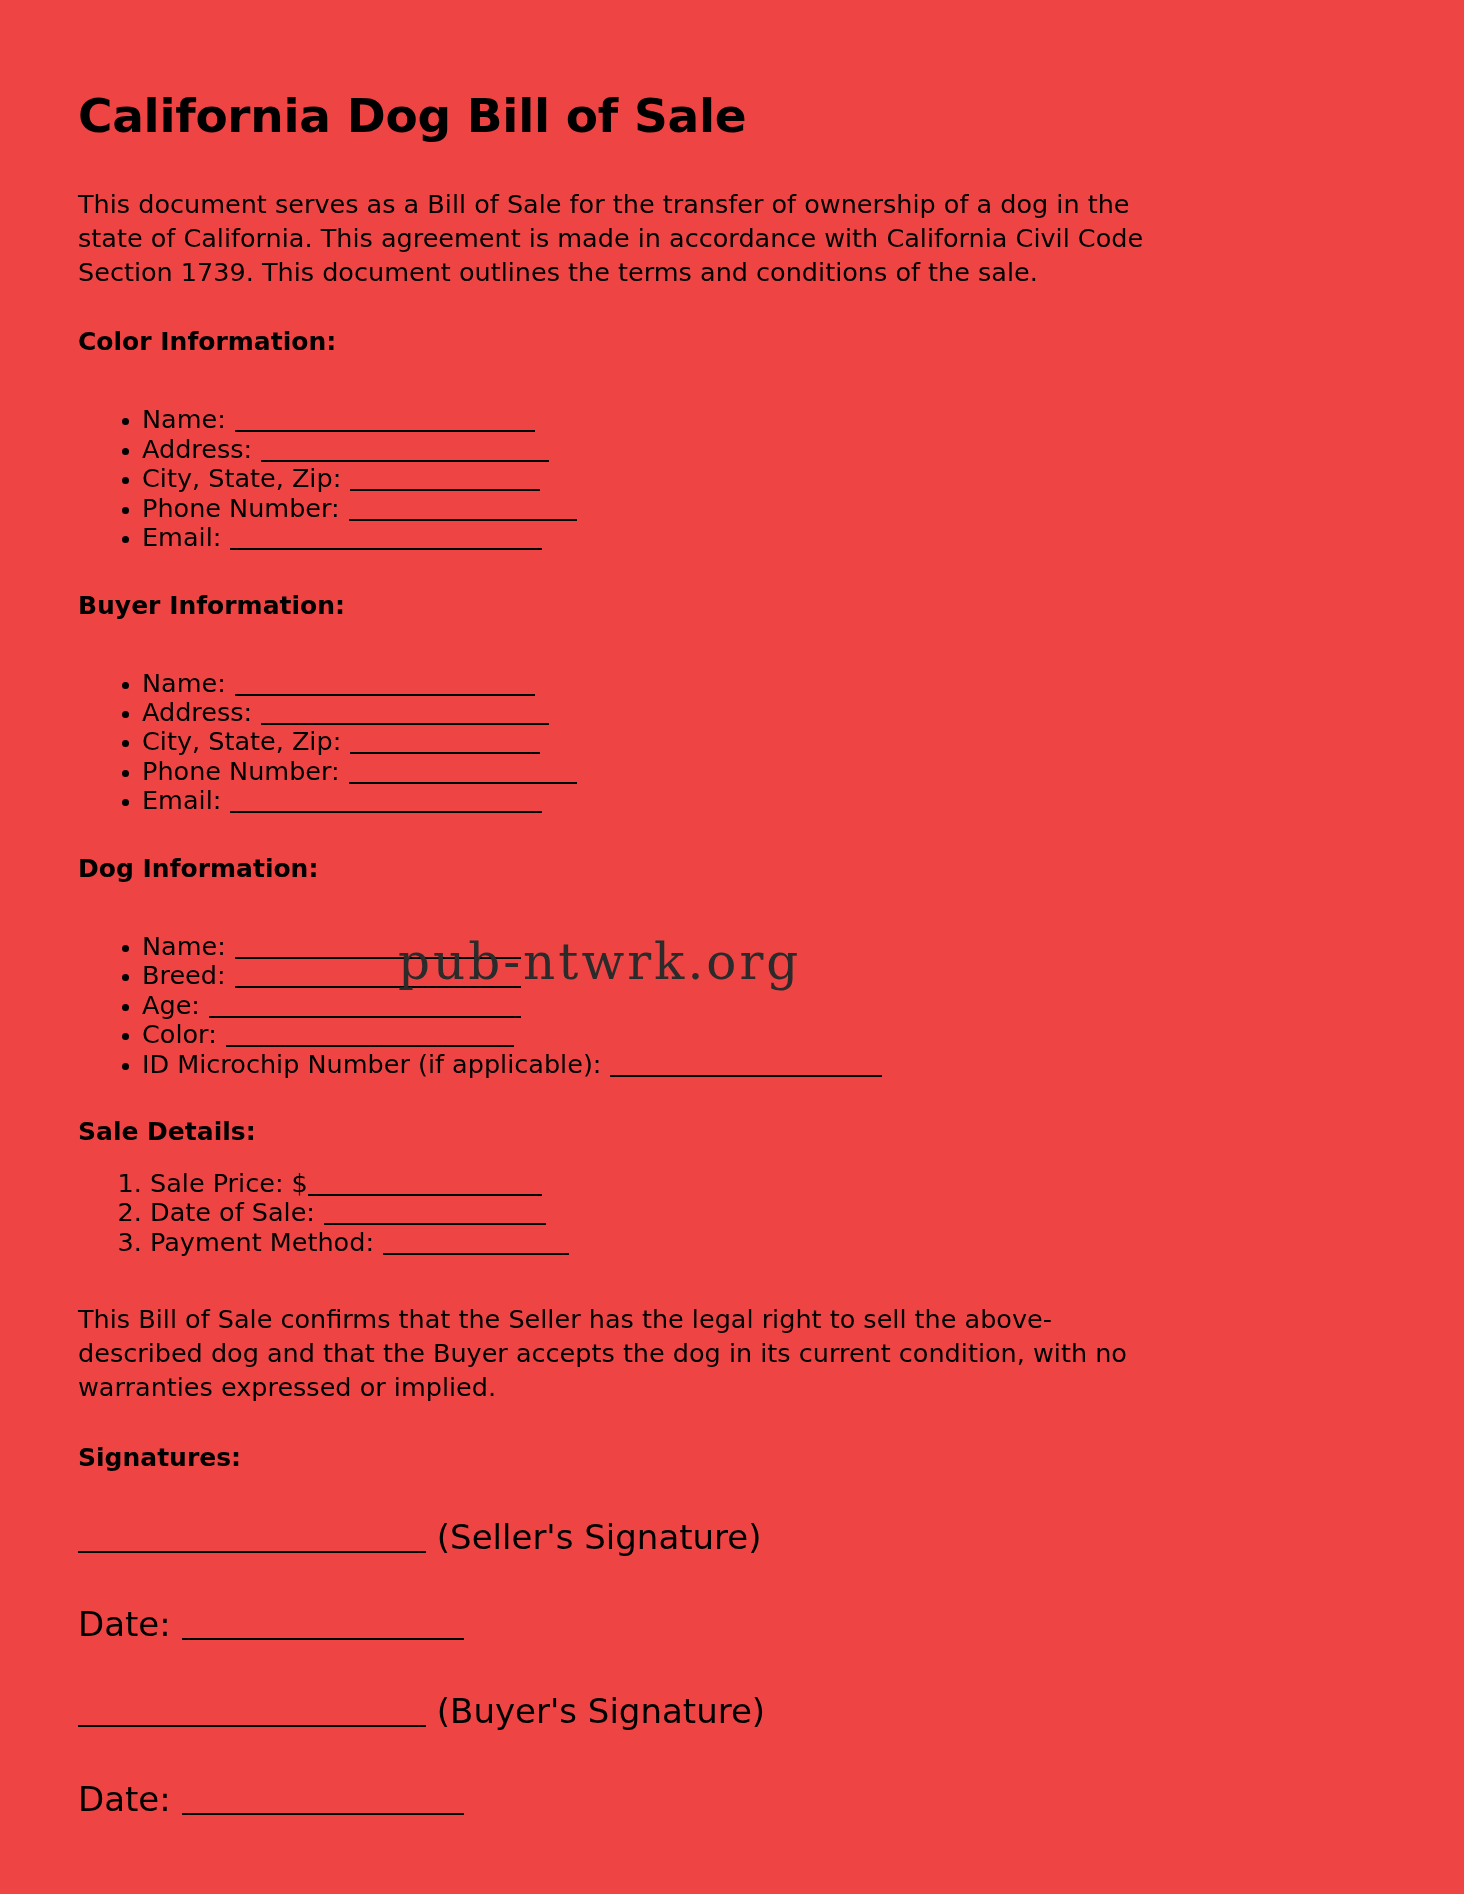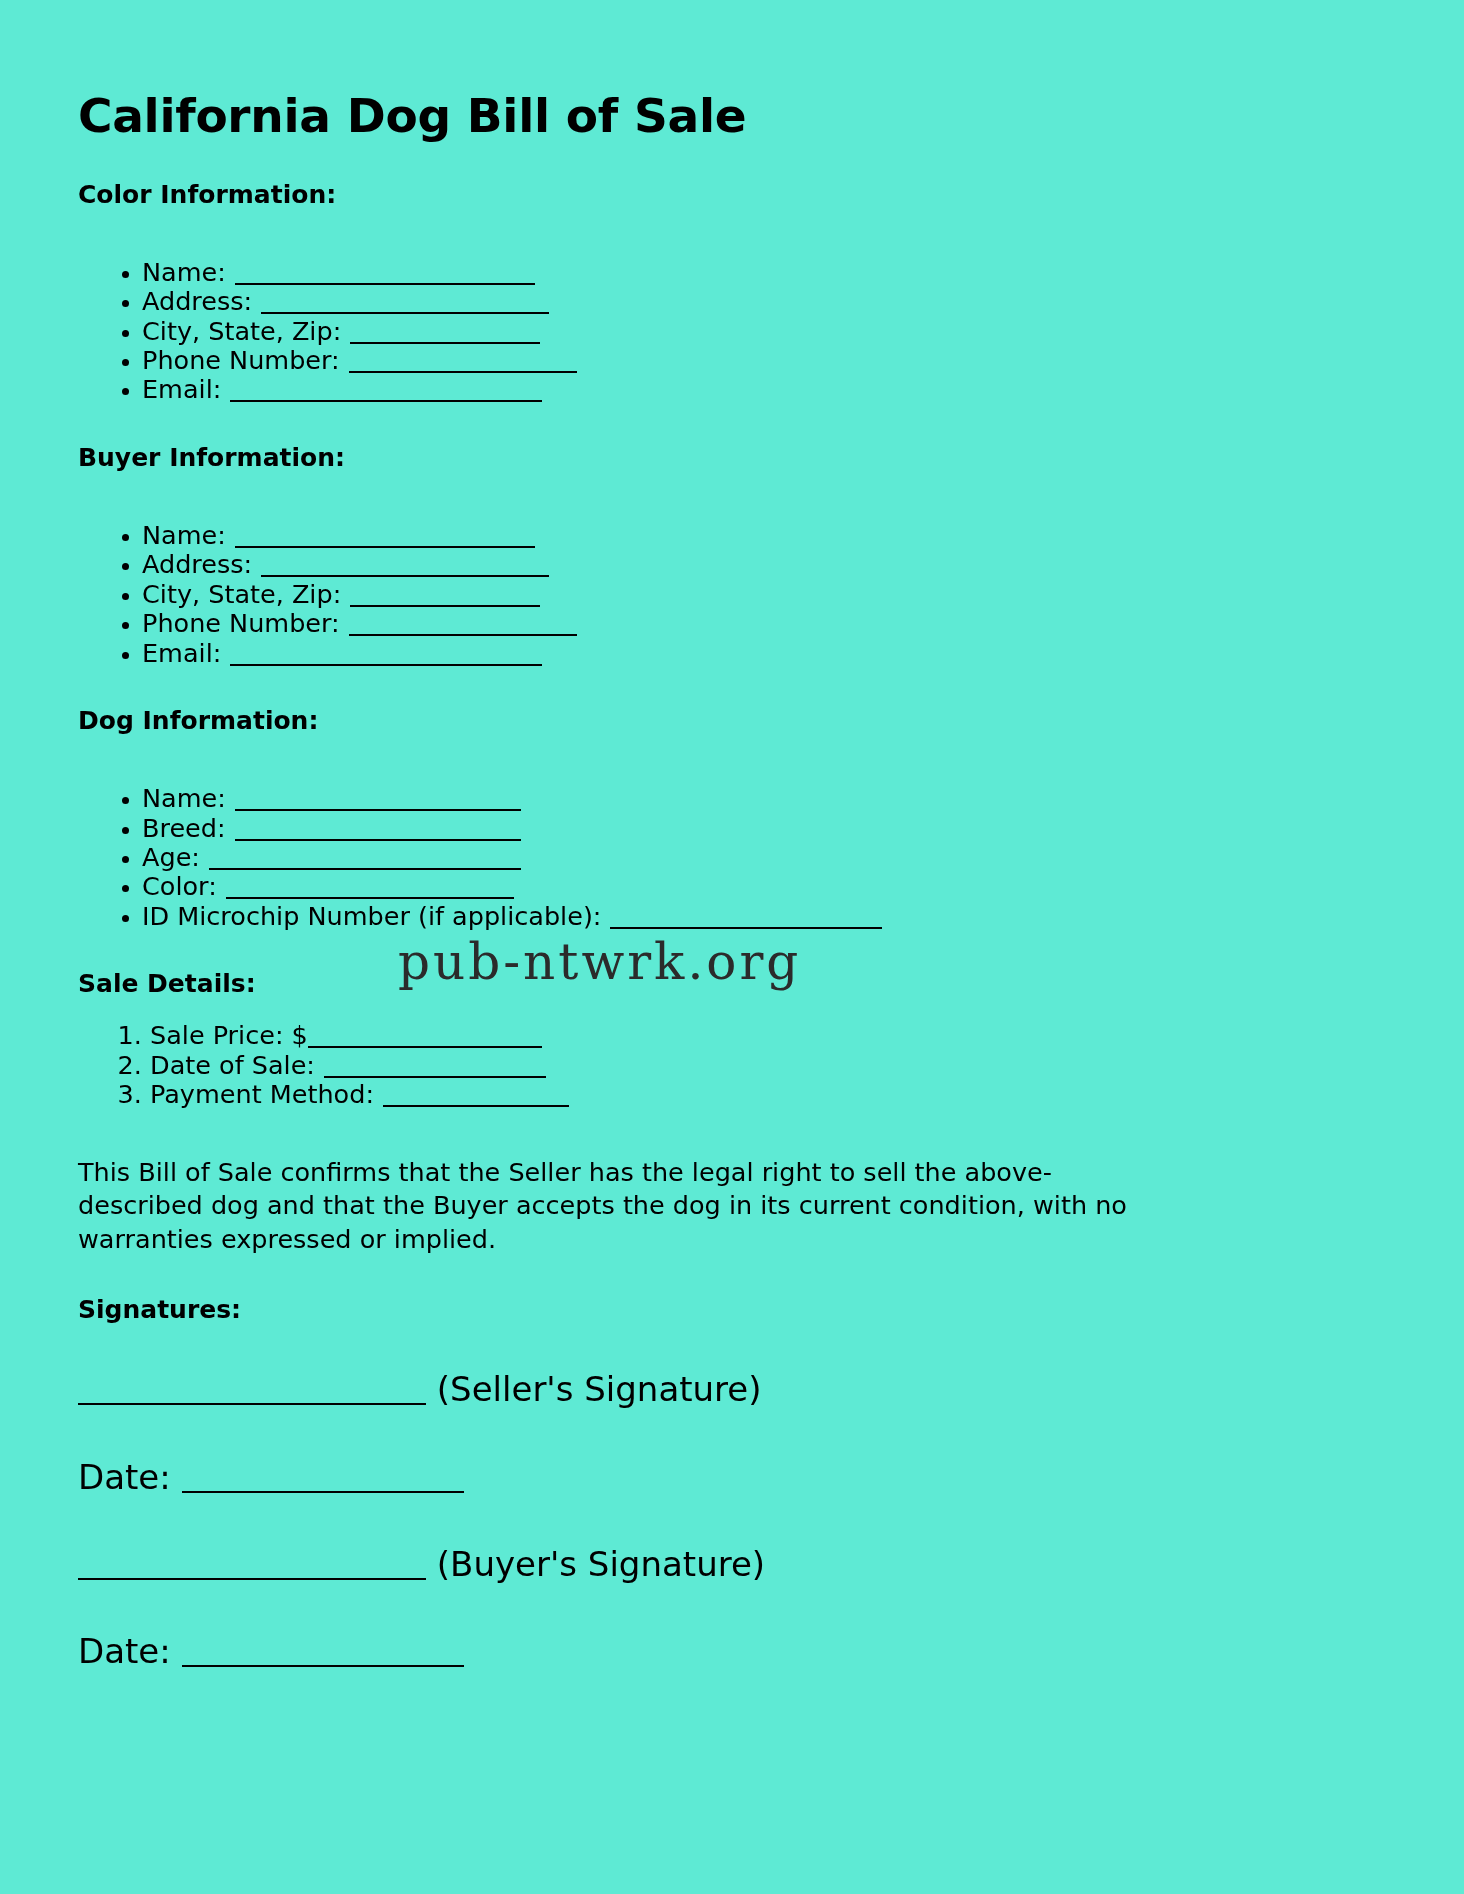--- a/index.html
+++ b/index.html
@@ -9,21 +9,21 @@
     background: #ffffff;
   }
   body {
     font-family: "DejaVu Sans", sans-serif;
     color: #000000;
   }
   .page {
     position: relative;
     width: 1464px;
     height: 1894px;
-    background: #5eead4;
+    background: #ef4444;
     box-sizing: border-box;
     padding: 78px 76px 0 78px;
     overflow: hidden;
   }
   .doc-title {
     font-size: 47px;
     font-weight: bold;
     letter-spacing: -0.3px;
     margin: 0 0 0 0;
     line-height: 1.1;
@@ -89,20 +89,21 @@
     margin-top: 33px;
   }
 </style>
 </head>
 <body>
 
 <div class="page">
 
   <h1 class="doc-title">California Dog Bill of Sale</h1>
 
+  <p class="para">This document serves as a Bill of Sale for the transfer of ownership of a dog in the state of California. This agreement is made in accordance with California Civil Code Section 1739. This document outlines the terms and conditions of the sale.</p>
 
   <h2 class="section">Color Information:</h2>
   <ul class="fields" id="seller-list">
       <li><span>Name:</span><span class="blank" style="width: 300px; margin-left: 9px;"></span></li>
       <li><span>Address:</span><span class="blank" style="width: 288px; margin-left: 9px;"></span></li>
       <li><span>City, State, Zip:</span><span class="blank" style="width: 190px; margin-left: 9px;"></span></li>
       <li><span>Phone Number:</span><span class="blank" style="width: 228px; margin-left: 9px;"></span></li>
       <li><span>Email:</span><span class="blank" style="width: 312px; margin-left: 9px;"></span></li>
     </ul>
 

